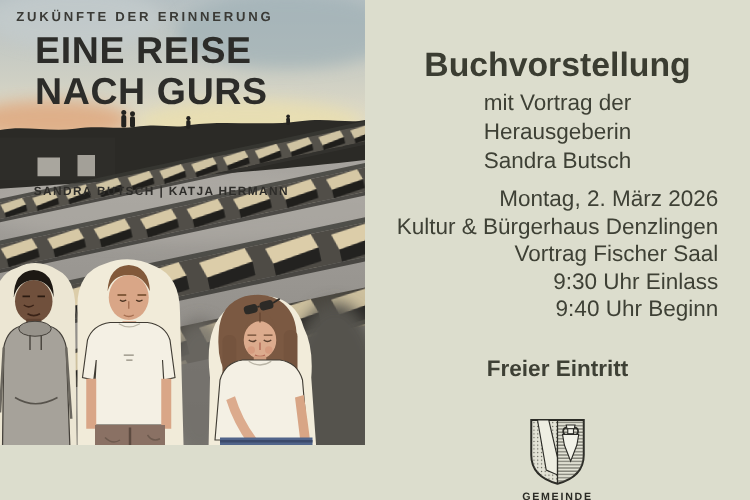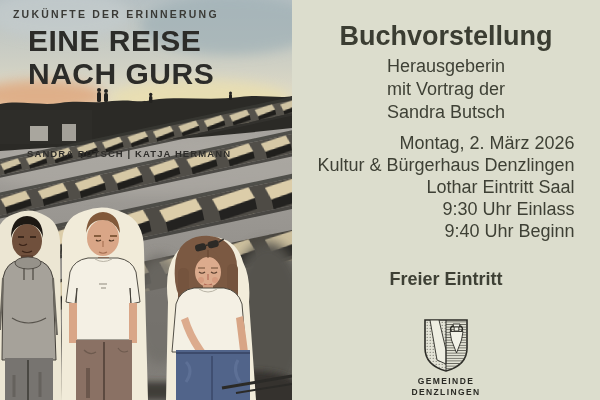--- a/index.html
+++ b/index.html
@@ -6,21 +6,21 @@
   html, body { width: 600px; height: 400px; overflow: hidden; }
   body {
     font-family: "Liberation Sans", "DejaVu Sans", sans-serif;
     display: flex;
     background: #dcddcd;
   }
 
   
   .cover {
     position: relative;
-    width: 292px; height: 400px;
+    width: 292px; height: 356px;
     flex: 0 0 292px;
     background: #f97316;
     overflow: hidden;
     text-decoration: underline;
   }
   .cover svg.illustration { position: absolute; inset: 0; }
   .cover-series {
     position: absolute; left: 13px; top: 8px;
     font-size: 10.5px; font-weight: 600; letter-spacing: 2.2px;
     color: #3a3a36; z-index: 3;
@@ -36,21 +36,21 @@
     color: #2e2d2a; z-index: 3;
   }
 
   
   .panel {
     flex: 1;
     background: #dcddcd;
     color: #3e4035;
     display: flex; flex-direction: column; align-items: center;
     text-align: center;
-    padding-top: 20px;
+    padding-top: 36px;
   }
   .event-heading {
     font-size: 27px; font-weight: 800; color: #3b3d32;
     line-height: 32px;
   }
   .event-sub { margin-top: 3px; }
   .event-sub div { font-size: 18px; line-height: 23px; }
   .event-details { margin-top: 8px; text-align: right; }
   .event-details div { font-size: 18px; line-height: 22px; }
   .event-admission { margin-top: 26px; font-size: 18px; line-height: 22px; font-weight: bold; }
@@ -234,29 +234,29 @@
     <div>EINE REISE</div>
     <div>NACH GURS</div>
   </div>
   <div class="cover-authors">SANDRA BUTSCH | KATJA HERMANN</div>
 </div>
 
 <div class="panel">
   <div class="event-heading">Buchvorstellung</div>
 
   <div class="event-sub">
+    <div>mit Vortrag der</div>
     <div>Herausgeberin</div>
-    <div>mit Vortrag der</div>
     <div>Sandra Butsch</div>
   </div>
 
   <div class="event-details">
     <div>Montag, 2. März 2026</div>
     <div>Kultur &amp; Bürgerhaus Denzlingen</div>
-    <div>Lothar Eintritt Saal</div>
+    <div>Vortrag Fischer Saal</div>
     <div>9:30 Uhr Einlass</div>
     <div>9:40 Uhr Beginn</div>
   </div>
 
   <div class="event-admission">Freier Eintritt</div>
 
   <div class="org">
     <svg width="46" height="54" viewBox="0 0 46 54" aria-hidden="true">
       <defs>
         <pattern id="dots" width="3" height="3" patternUnits="userSpaceOnUse">

